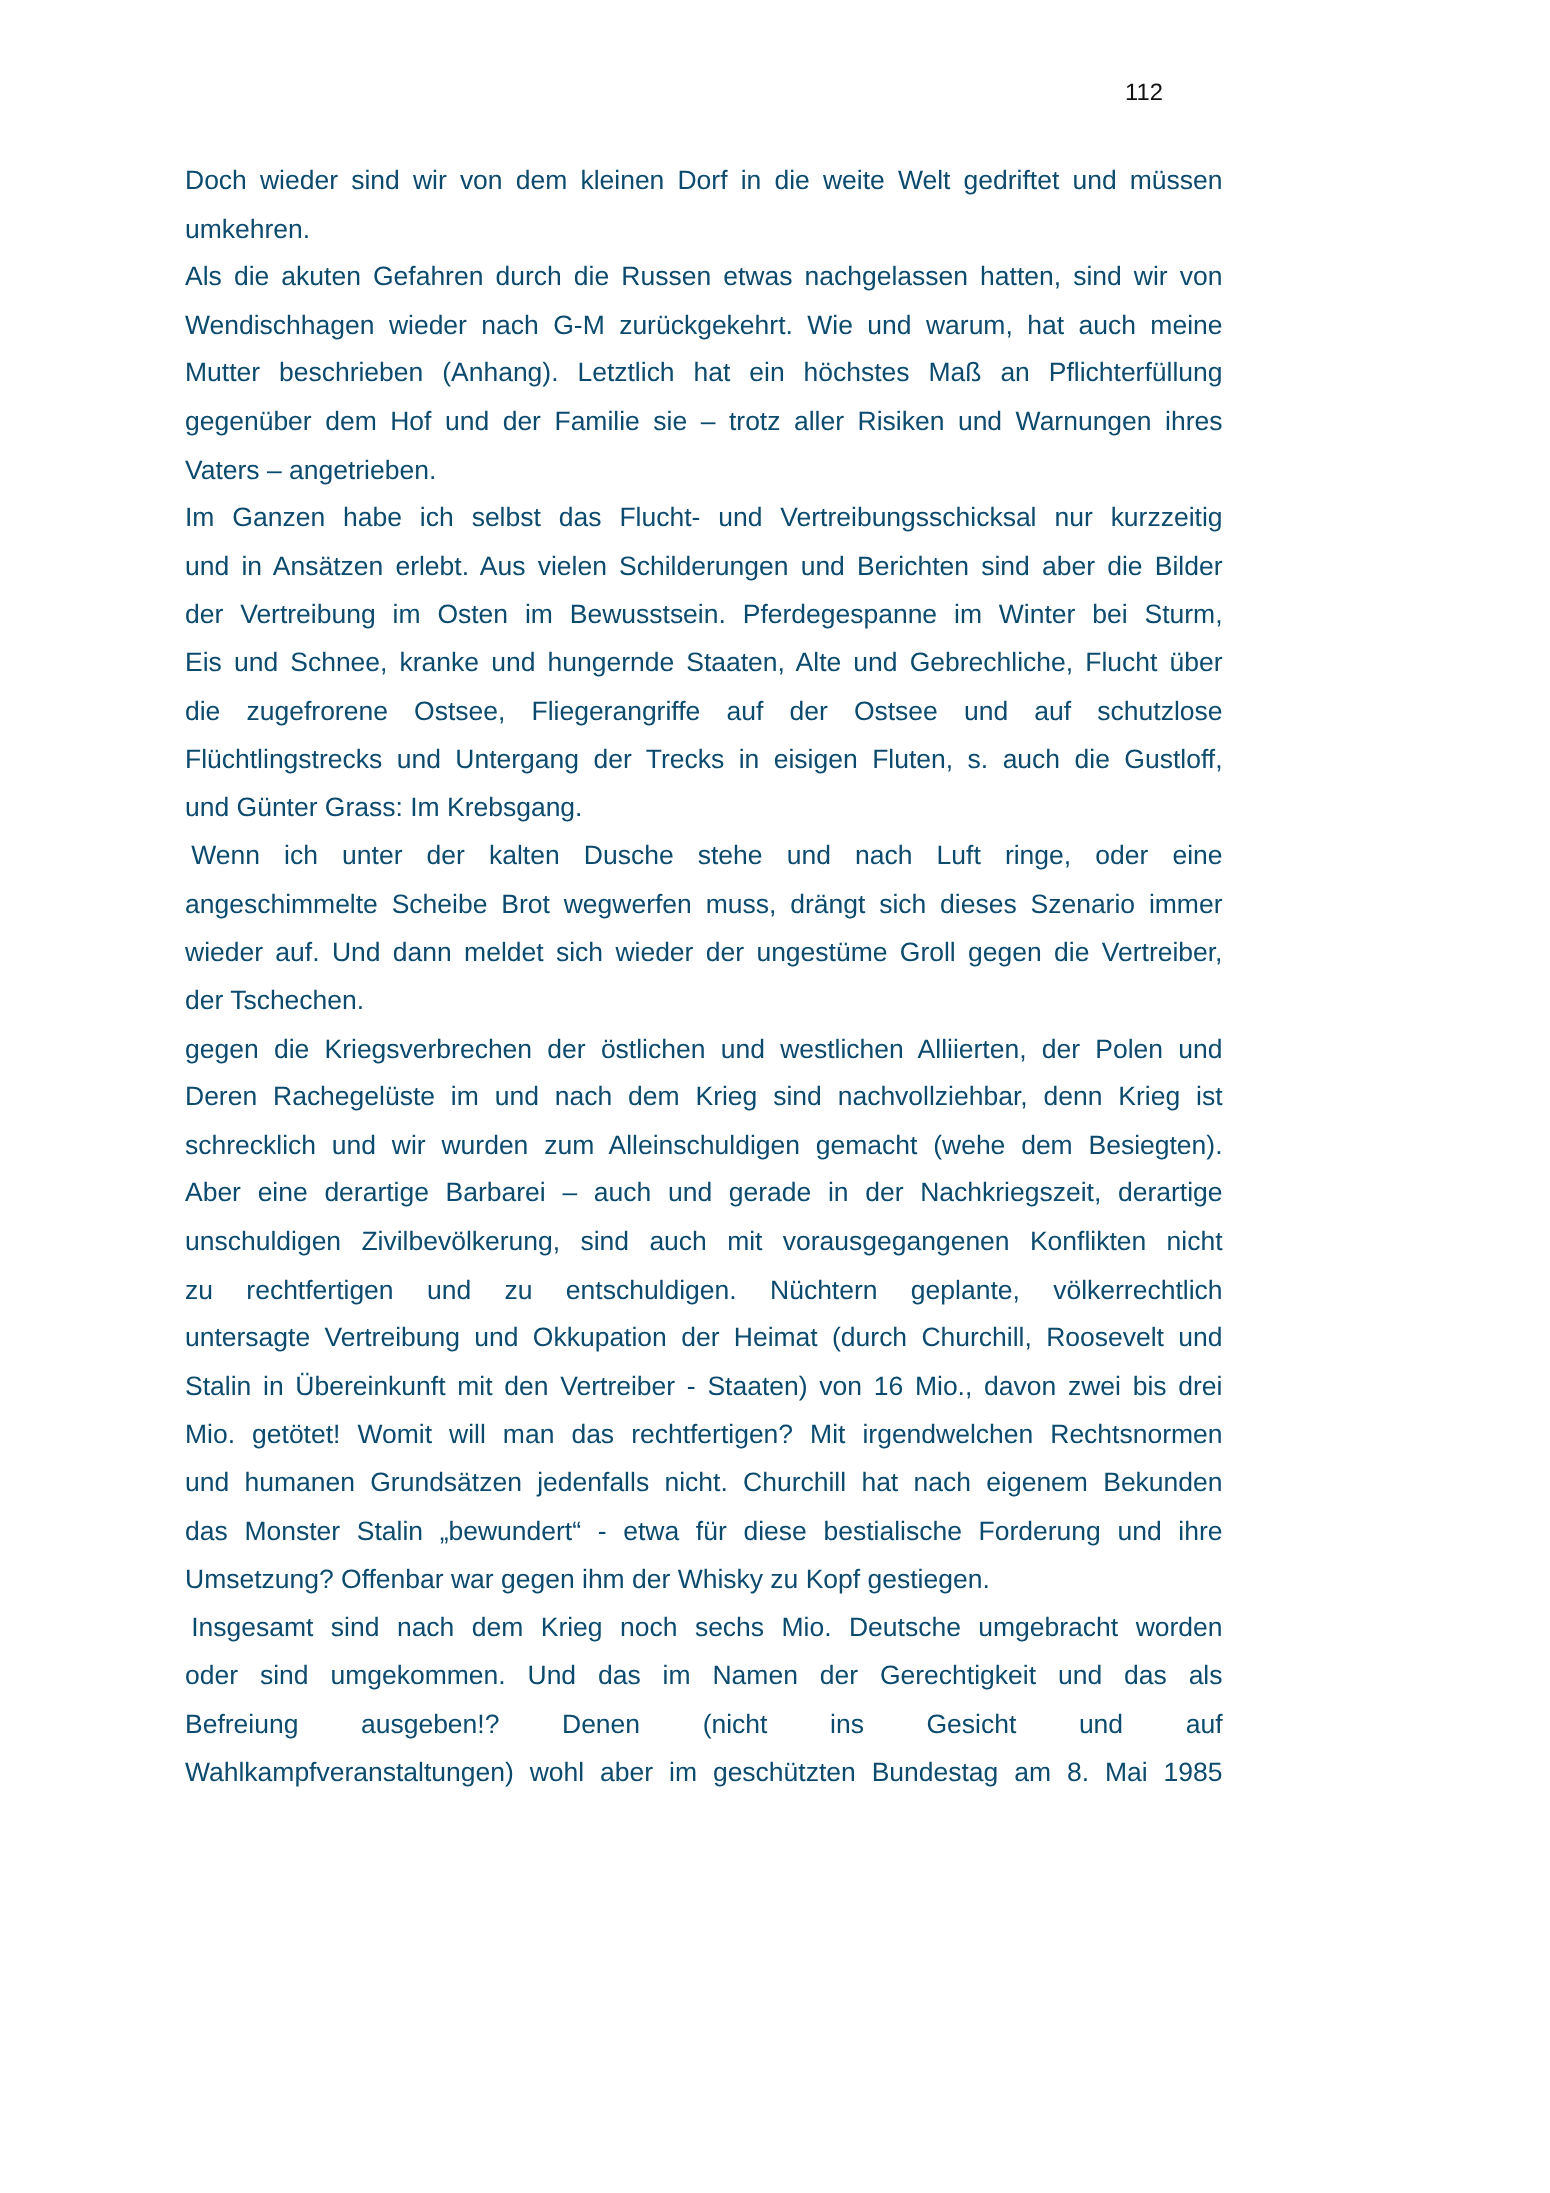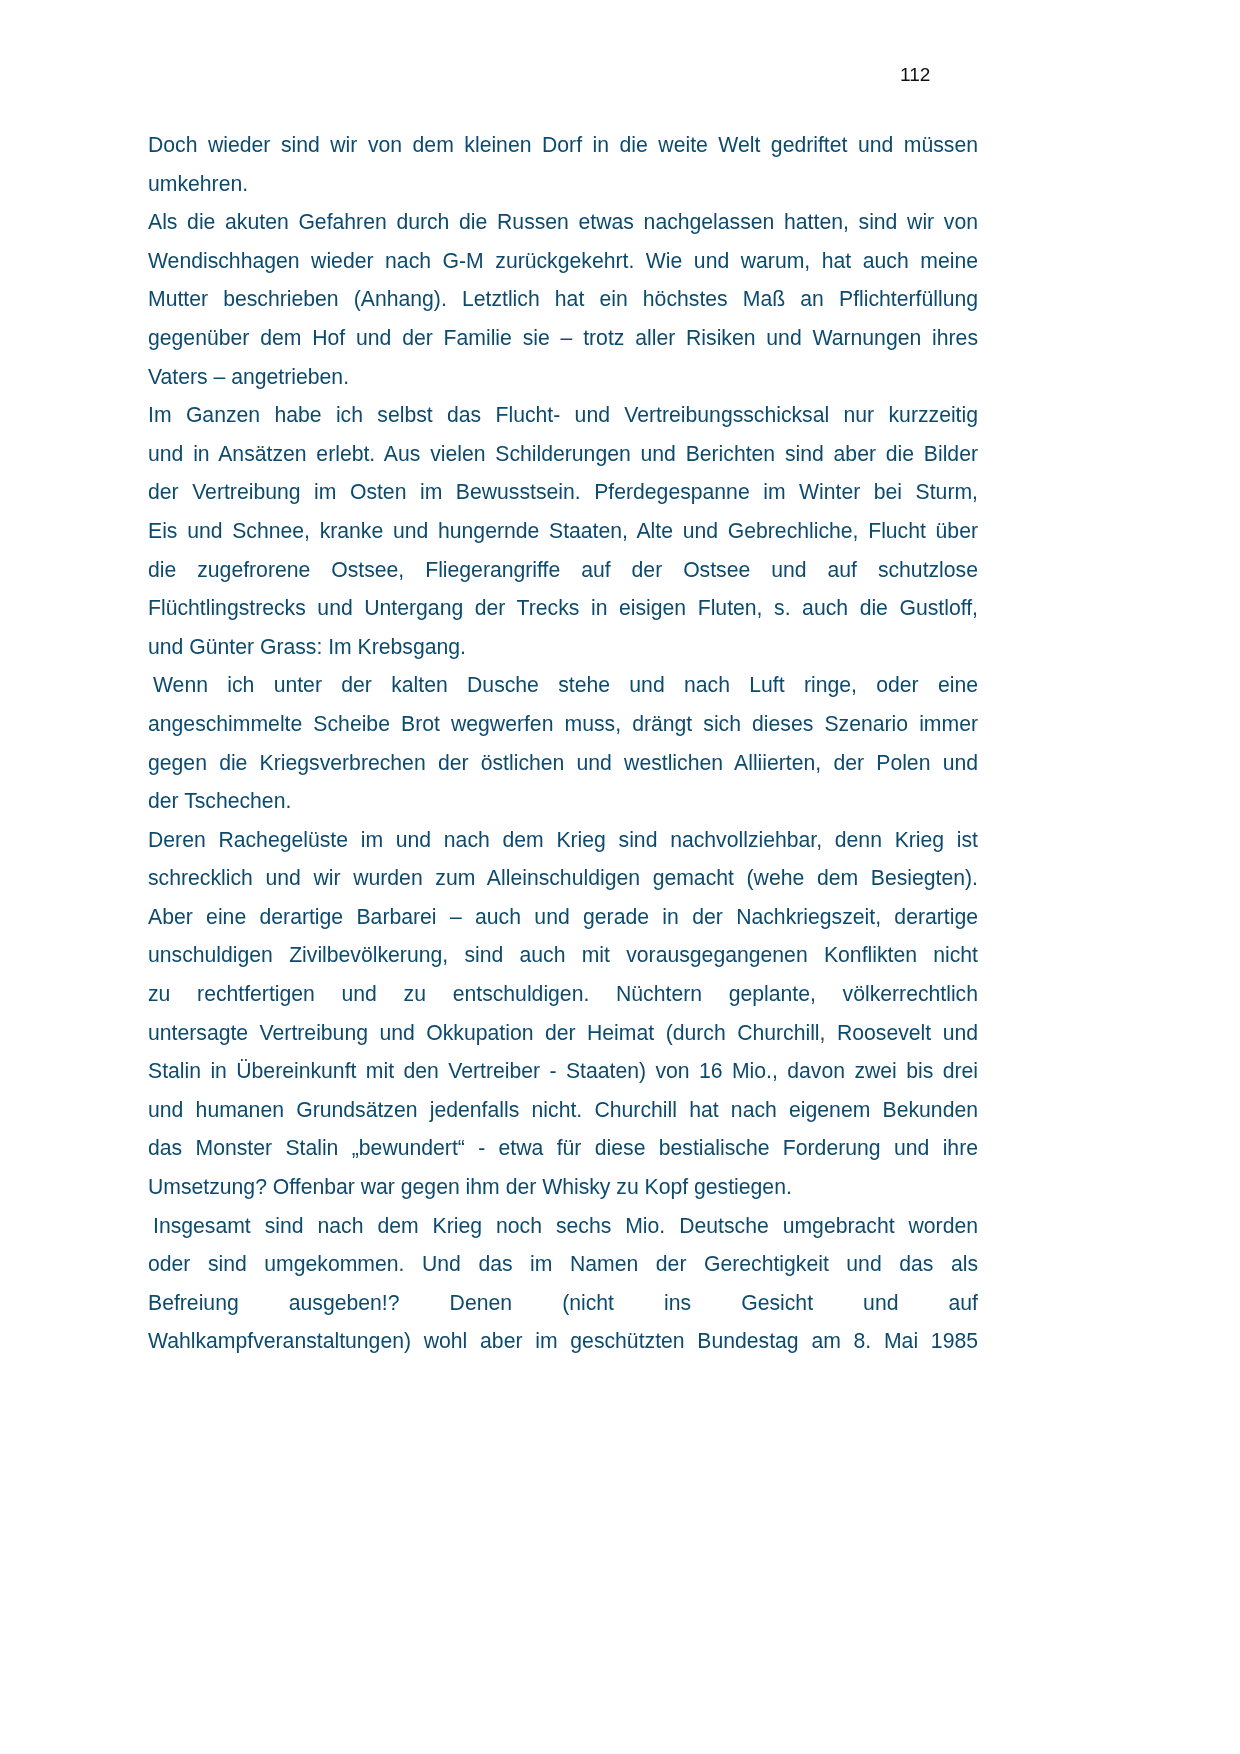--- a/index.html
+++ b/index.html
@@ -47,32 +47,34 @@
       <div class="line">der Vertreibung im Osten im Bewusstsein. Pferdegespanne im Winter bei Sturm,</div>
       <div class="line">Eis und Schnee, kranke und hungernde Staaten, Alte und Gebrechliche, Flucht über</div>
       <div class="line">die zugefrorene Ostsee, Fliegerangriffe auf der Ostsee und auf schutzlose</div>
       <div class="line">Flüchtlingstrecks und Untergang der Trecks in eisigen Fluten, s. auch die Gustloff,</div>
       <div class="line last">und Günter Grass: Im Krebsgang.</div>
     </div>
 
     <div class="paragraph">
       <div class="line indent">Wenn ich unter der kalten Dusche stehe und nach Luft ringe, oder eine</div>
       <div class="line">angeschimmelte Scheibe Brot wegwerfen muss, drängt sich dieses Szenario immer</div>
+      <div class="line">wieder auf. Und dann meldet sich wieder der ungestüme Groll gegen die Vertreiber,</div>
+      <div class="line last">der Tschechen.</div>
       <div class="line">gegen die Kriegsverbrechen der östlichen und westlichen Alliierten, der Polen und</div>
-      <div class="line last">der Tschechen.</div>
     </div>
 
     <div class="paragraph">
       <div class="line">Deren Rachegelüste im und nach dem Krieg sind nachvollziehbar, denn Krieg ist</div>
       <div class="line">schrecklich und wir wurden zum Alleinschuldigen gemacht (wehe dem Besiegten).</div>
       <div class="line">Aber eine derartige Barbarei – auch und gerade in der Nachkriegszeit, derartige</div>
       <div class="line">unschuldigen Zivilbevölkerung, sind auch mit vorausgegangenen Konflikten  nicht</div>
       <div class="line">zu rechtfertigen und zu entschuldigen. Nüchtern geplante, völkerrechtlich</div>
       <div class="line">untersagte Vertreibung und Okkupation der Heimat (durch Churchill, Roosevelt und</div>
       <div class="line">Stalin in Übereinkunft mit den Vertreiber - Staaten) von 16 Mio., davon zwei bis drei</div>
+      <div class="line">Mio. getötet! Womit will man das rechtfertigen? Mit irgendwelchen Rechtsnormen</div>
       <div class="line">und humanen Grundsätzen jedenfalls nicht. Churchill hat nach eigenem Bekunden</div>
       <div class="line">das Monster Stalin „bewundert“  - etwa für diese bestialische Forderung und ihre</div>
       <div class="line last">Umsetzung? Offenbar war gegen ihm der Whisky zu Kopf gestiegen.</div>
     </div>
 
     <div class="paragraph">
       <div class="line indent">Insgesamt sind nach dem Krieg noch sechs Mio. Deutsche umgebracht worden</div>
       <div class="line">oder sind umgekommen. Und das im Namen der Gerechtigkeit und das als</div>
       <div class="line">Befreiung ausgeben!? Denen (nicht ins Gesicht und auf</div>
       <div class="line">Wahlkampfveranstaltungen) wohl aber im geschützten Bundestag am 8. Mai 1985</div>

